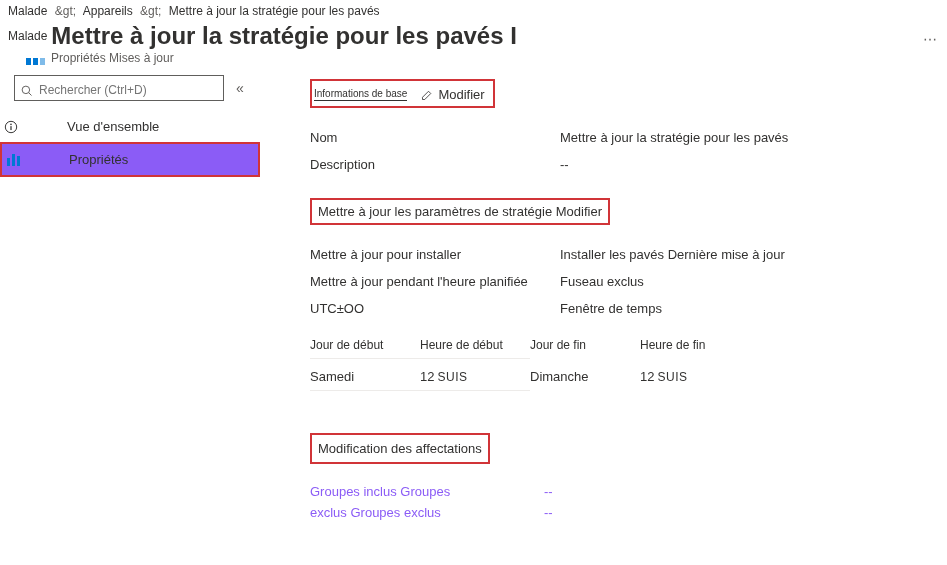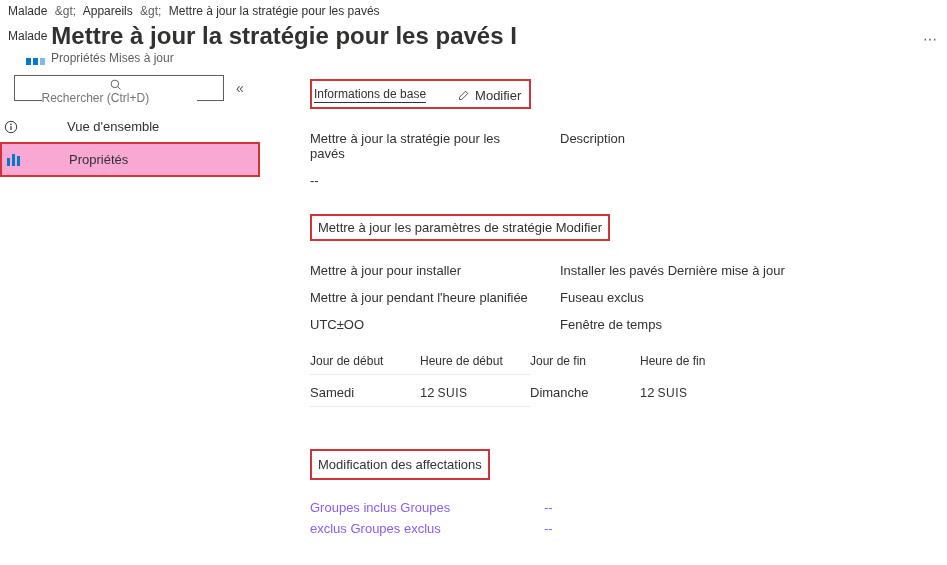--- a/index.html
+++ b/index.html
@@ -17,43 +17,43 @@
     .sub-header { padding: 0 8px 10px 26px; display: flex; align-items: flex-end; }
     .icon-tiles { display: inline-flex; gap: 2px; margin-right: 6px; }
     .icon-tiles span { width: 5px; height: 7px; background: #0078d4; display: inline-block; }
     .icon-tiles span:nth-child(3) { opacity: 0.5; }
     .sub-title { font-size: 12px; color: #605e5c; }
     
     .layout { display: flex; }
     .sidebar { width: 260px; padding: 0 0 0 0; }
     
     .search-row { display: flex; align-items: center; padding: 0 8px 10px 14px; }
-    .search-wrap { border: 1px solid #605e5c; display: flex; align-items: center; padding: 3px 6px; width: 210px; height: 26px; flex-direction: column; }
+    .search-wrap { border: 1px solid #605e5c; display: flex; align-items: flex-end; padding: 3px 6px; width: 210px; height: 26px; }
     .search-icon { color: #605e5c; margin-right: 6px; font-size: 12px; }
     .search-input { border: none; outline: none; font-size: 12px; flex: 1; font-family: inherit; color: #323130; }
     .collapse-btn { margin-left: 12px; font-size: 14px; color: #605e5c; cursor: pointer; }
     
     .nav-item { display: flex; align-items: center; padding: 8px 2px; font-size: 13px; cursor: pointer; gap: 39px; }
     .nav-item .nav-icon { width: 18px; margin-right: 8px; color: #323130; display: inline-flex; justify-content: center; }
     .nav-section-label { padding: 14px 14px 6px 14px; font-size: 13px; color: #323130; }
     
-    .nav-item.active { background: #f9a8d4; position: relative; border: 2px solid #d13438; }
+    .nav-item.active { background: #8b5cf6; position: relative; border: 2px solid #d13438; }
     .nav-item.active .nav-icon-bars { display: inline-flex; gap: 2px; }
     .nav-item.active .nav-icon-bars span { width: 3px; height: 12px; background: #0078d4; display: inline-block; }
     .nav-item.active .nav-icon-bars span:nth-child(1){height:8px;align-self:flex-end}
     .nav-item.active .nav-icon-bars span:nth-child(2){height:12px;align-self:flex-end}
     .nav-item.active .nav-icon-bars span:nth-child(3){height:10px;align-self:flex-end}
     
     .main { flex: 1; padding: 0 20px 0 50px; }
     
     .section-header { display: flex; align-items: center; margin: 4px 0 20px 0; border: 2px solid #d13438; padding: 6px 8px 4px 2px; width: fit-content; }
     .section-header.sec2 { margin-top: 24px; padding: 4px 6px; }
     .section-header.sec3 { margin-top: 40px; padding: 6px 6px; }
     .sec-label { font-size: 13px; color: #323130; }
-    .sec-small { font-size: 12px; color: #323130; border-bottom: 1px solid #323130; padding-bottom: 1px; margin-right: 32px; }
+    .sec-small { font-size: 10px; color: #323130; border-bottom: 1px solid #323130; padding-bottom: 1px; margin-right: 14px; }
     .edit-icon { width: 12px; height: 12px; margin-right: 5px; display: inline-block; }
     
     .row-grid { display: grid; grid-template-columns: 220px 1fr; row-gap: 8px; column-gap: 30px; margin-bottom: 6px; }
     .row-grid > div { font-size: 13px; color: #323130; padding: 2px 0; }
     
     .time-table { margin-top: 4px; }
     .time-hdr { display: grid; grid-template-columns: 110px 110px 110px 110px; font-size: 12px; color: #323130; padding: 6px 0; border-bottom: 1px solid #edebe9; }
     .time-row { display: grid; grid-template-columns: 110px 110px 110px 110px; font-size: 13px; padding: 10px 0 6px 0; border-bottom: 1px solid #edebe9; }
     .time-num { margin-right: 3px; }
     .time-ap { font-size: 12px; letter-spacing: 0.5px; }
@@ -130,20 +130,21 @@
     <div class="section-header">
       <span class="sec-small">Informations de base</span>
       <span class="edit-icon">
         <svg width="12" height="12" viewBox="0 0 16 16">
             <path d="M2 11 L10 3 L13 6 L5 14 L2 14 Z" fill="none" stroke="#323130" stroke-width="1.1"></path>
           </svg>
       </span>
       <span class="sec-label">Modifier</span>
     </div>
     <div class="row-grid">
+      <div>Nom</div>
       <div>Mettre à jour la stratégie pour les pavés</div>
       <div>Description</div>
       <div>--</div>
     </div>
 
     <div class="section-header sec2">
       <span class="sec-label">Mettre à jour les paramètres de stratégie Modifier</span>
     </div>
     <div class="row-grid">
       <div>Mettre à jour pour installer</div>

